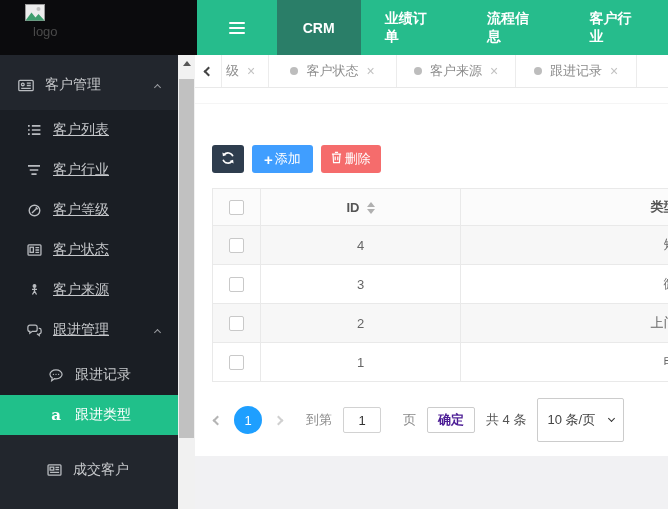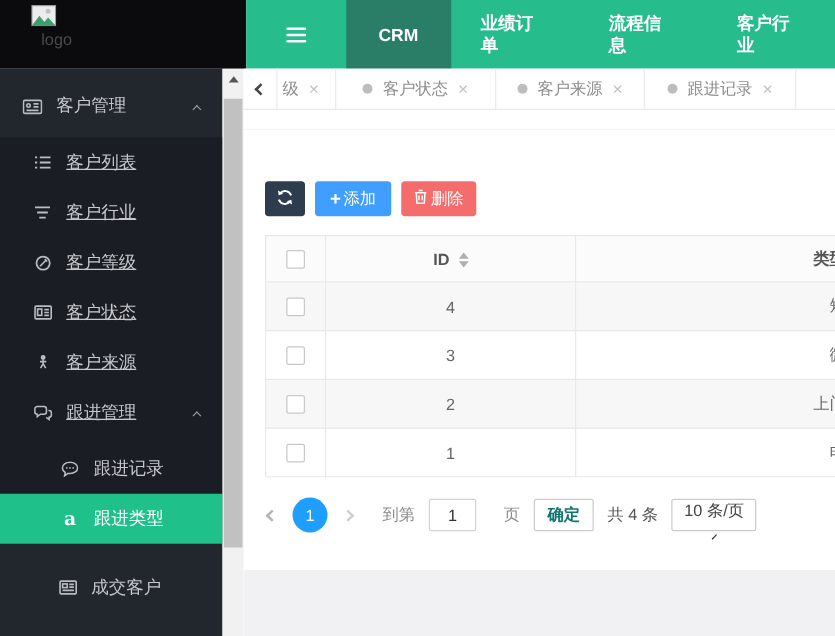--- a/index.html
+++ b/index.html
@@ -75,23 +75,23 @@
   .sort i{width:0;height:0;border-left:4px solid transparent;border-right:4px solid transparent;}
   .sort .su{border-bottom:5px solid #b0b0b0;}
   .sort .sd{border-top:5px solid #b0b0b0;}
 
   .pager{display:flex;align-items:center;gap:11px;margin:16px 0 0 0;font-size:13px;color:#666;}
   .pg-prev{color:#b5b5b5;}.pg-next{color:#d0d0d0;}
   .pg-arrow{cursor:pointer;display:inline-flex;padding:2px;}
   .pg-page{width:28px;height:28px;border-radius:50%;background:#1e9fff;color:#fff;display:flex;align-items:center;justify-content:center;font-size:13px;cursor:pointer;}
   .pg-text{color:#8b8b8b;margin-left:11px;}
   .pg-input{width:38px;height:26px;border:1px solid #d2d2d2;border-radius:2px;text-align:center;font-size:13px;color:#333;font-family:inherit;}
-  .pg-confirm{height:26px;padding:0 10px;border:1px solid #ccc;background:#fff;border-radius:2px;font-size:13px;font-weight:700;color:#0f766e;cursor:pointer;font-family:inherit;}
+  .pg-confirm{height:26px;padding:0 10px;border:1px solid #ccc;background:#fff;border-radius:2px;font-size:13px;font-weight:700;color:#4c1d95;cursor:pointer;font-family:inherit;}
   .pg-total{color:#555;}
-  .pg-select{height:26px;border:1px solid #ccc;border-radius:2px;display:inline-flex;align-items:center;gap:14px;padding:0 9px;color:#444;cursor:pointer;background:#fff;flex-direction:column;}
+  .pg-select{height:44px;border:1px solid #ccc;border-radius:2px;display:inline-flex;align-items:center;gap:14px;padding:0 9px;color:#444;cursor:pointer;background:#fff;}
 
   .bottom-strip{position:absolute;left:0;right:0;top:401px;bottom:0;background:#f1f1f3;}
 
   .chv{display:inline-block;width:7px;height:7px;border:solid currentColor;border-width:2px 2px 0 0;}
   .chv-up{transform:rotate(-45deg);}
   .chv-down{transform:rotate(135deg);margin-top:-3px;}
   .chv-left{transform:rotate(-135deg);}
   .chv-right{transform:rotate(45deg);}
   .chv-sm{width:5px;height:5px;border-width:1.5px 1.5px 0 0;}
 </style>

